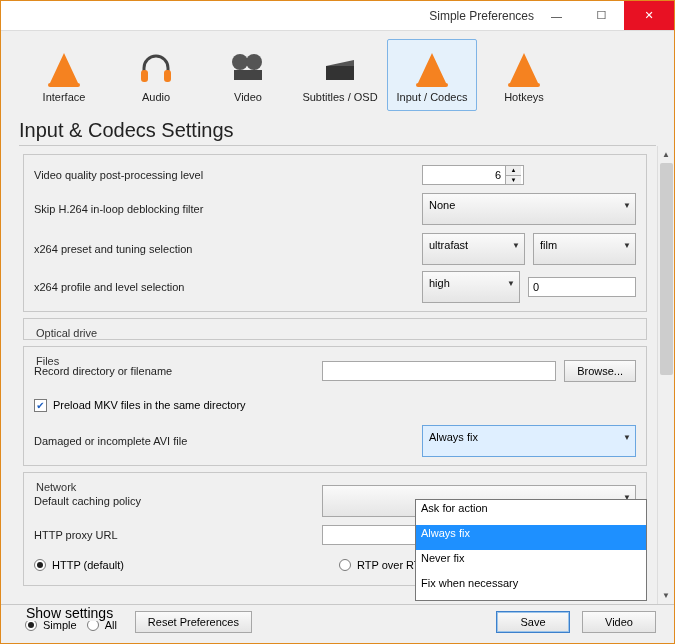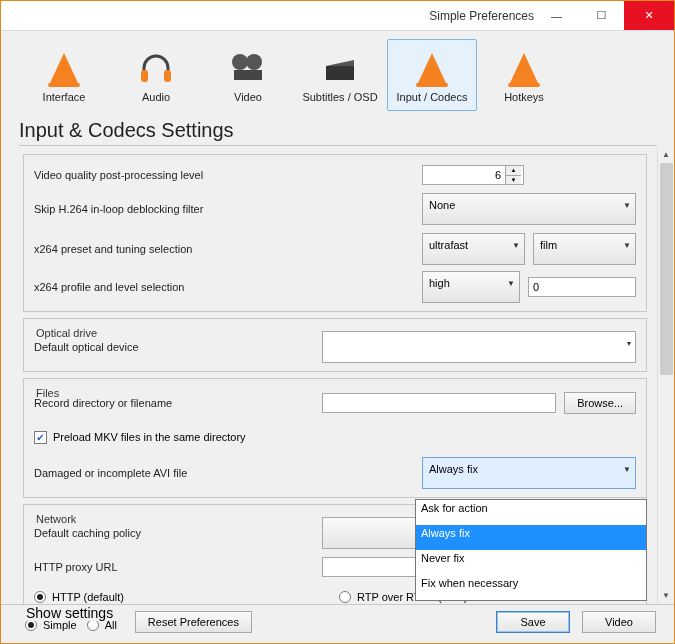--- a/index.html
+++ b/index.html
@@ -312,27 +312,20 @@
           <div class="combo half" style="flex:1">
             <span>high</span>
             <span class="caret">▼</span>
           </div>
           <input class="textinput half2" style="flex: 1 1 0%;" value="0">
         </div>
       </div>
 
       <div class="groupbox legend">
         <div class="grouplegend">Optical drive</div>
-        <div class="row">
-          <div class="label">Default optical device</div>
-          <div class="combo wide" style="background:#fff">
-            <span></span>
-            <span class="caret">▾</span>
-          </div>
-        </div>
       </div>
 
       <div class="groupbox legend">
         <div class="grouplegend">Files</div>
         <div class="row">
           <div class="label">Record directory or filename</div>
           <input class="textinput wide" value="" style="">
           <div class="btn">Browse...</div>
         </div>
         <div style="height:10px"></div>

